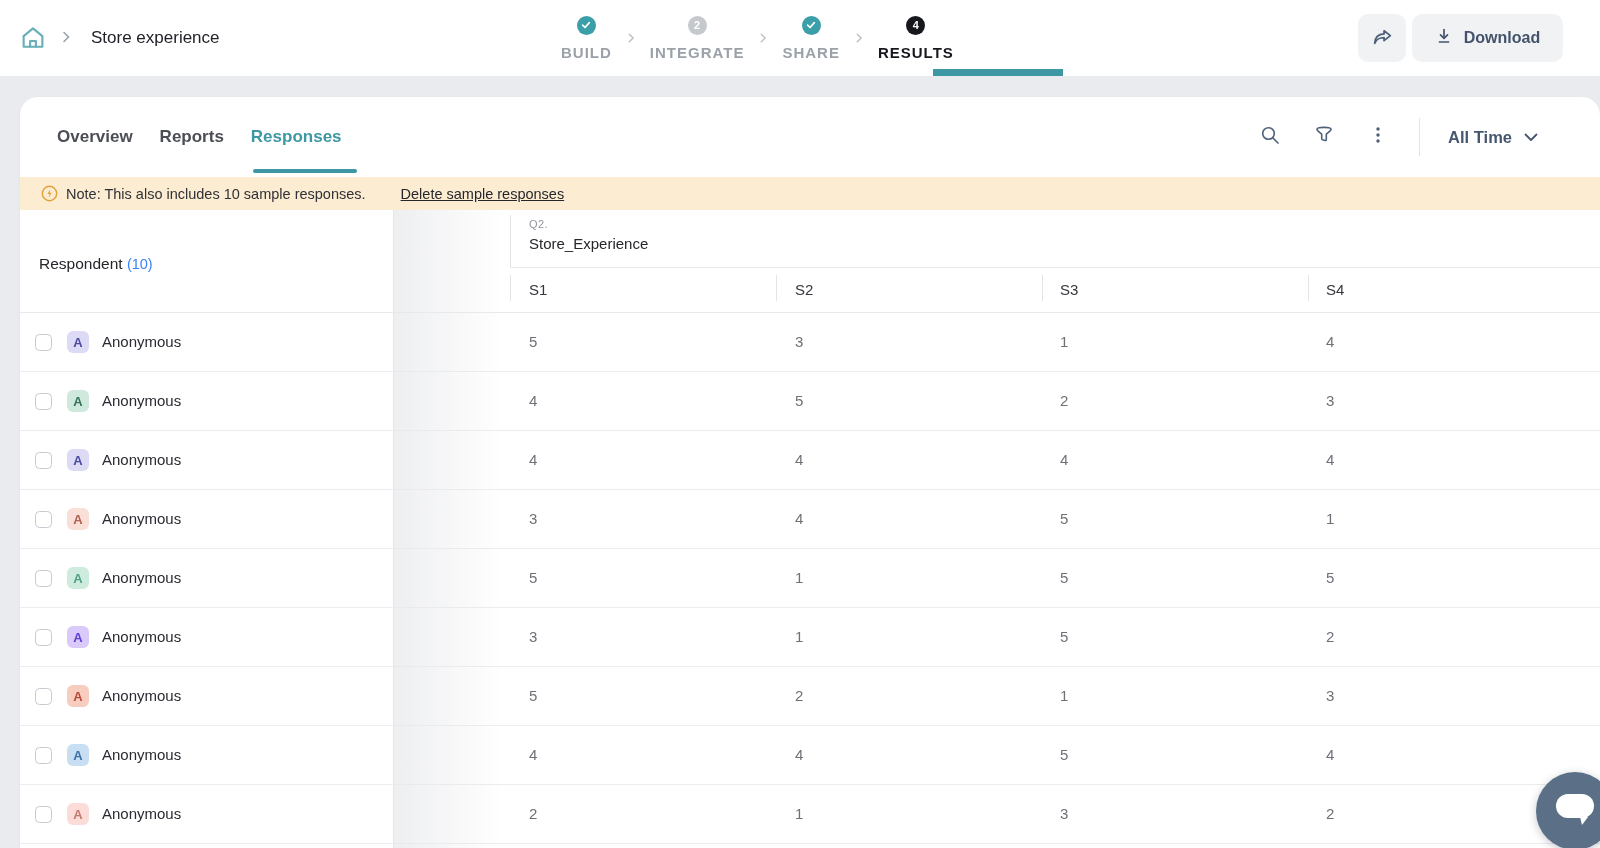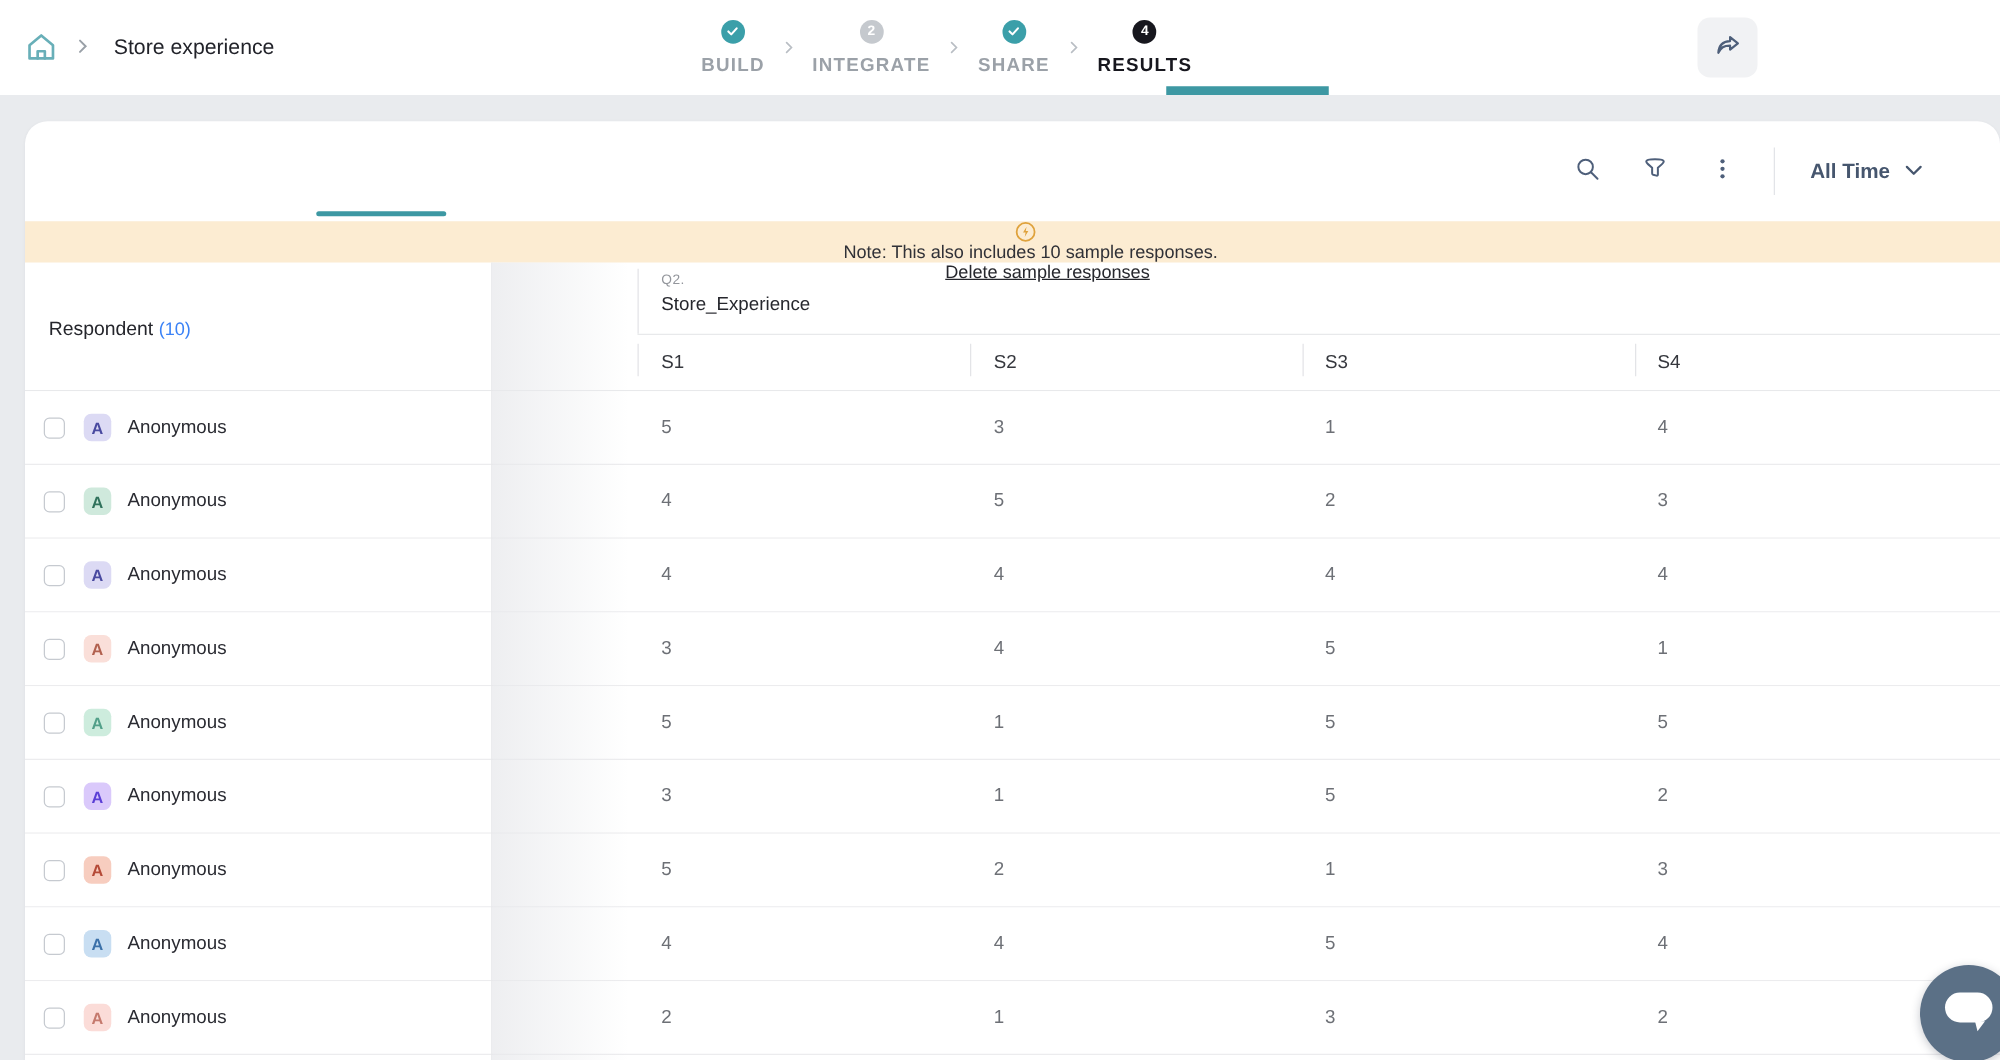--- a/index.html
+++ b/index.html
@@ -42,21 +42,21 @@
   .tab-underline { position:absolute; left:233px; top:72px; width:104px; height:4px; border-radius:2px;
     background:var(--accent-teal,#3d98a3); }
   .tab-controls { position:absolute; right:62px; top:0; height:80px; display:flex; align-items:center; gap:28px; }
   .icon-btn { width:26px; height:26px; display:flex; align-items:center; justify-content:center; cursor:pointer; }
   .v-divider { width:1px; height:38px; background:#e2e4e8; }
   .time-filter { display:flex; align-items:flex-start; gap:12px; cursor:pointer; }
   .time-filter-label { font-size:16.5px; font-weight:700; color:#46566e; }
 
   
   .banner { position:absolute; left:0; top:80px; width:100%; height:33px; background:var(--banner-bg,#fcecd2);
-    display:flex; align-items:center; padding-left:21px;flex-direction:column; }
+    display:flex; align-items:center; padding-left:21px; }
   .banner-text { font-size:14.5px; color:#303137; margin-left:8px; }
   .banner-link { font-size:14.5px; color:#26272d; margin-left:6px; text-decoration:underline; cursor:pointer; font-weight:500;padding-left:29px; }
 
   
   .respondent-label { position:absolute; left:19px; top:158px; font-size:15.5px; color:#25262c; font-weight:500; }
   .respondent-count { color:#3b82f6; font-weight:400; font-size:14.5px; }
   .qgroup-border { position:absolute; left:490px; top:118px; width:1px; height:52px; background:#e3e4e7; }
   .qcode { position:absolute; left:509px; top:121px; font-size:11px; color:#93969c; letter-spacing:.4px; }
   .qtitle { position:absolute; left:509px; top:138px; font-size:15px; color:#26272d; }
   .qheader-line { position:absolute; left:490px; right:0; top:170px; height:1px; background:#e8e9eb; }
@@ -147,25 +147,40 @@
   </div>
   <div class="results-underline"></div>
 
   <div class="share-btn">
     <span>
       <svg width="25" height="25" viewBox="0 0 24 24" fill="none" stroke="#4e5f7a" stroke-width="1.7" stroke-linecap="round" stroke-linejoin="round">
         <path d="M13.5 6.5 L19.5 11.2 L13.5 16 V13 C8.5 13 6.5 14.5 4.5 18.5 C4.8 12.5 8 9.8 13.5 9.5 Z"></path>
       </svg>
     </span>
   </div>
+  <div class="download-btn">
+    <span>
+      <svg width="18" height="18" viewBox="0 0 18 18" fill="none" stroke="#44536b" stroke-width="1.7" stroke-linecap="round" stroke-linejoin="round">
+        <path d="M9 2.5 v8.5"></path>
+          <path d="M5.5 7.8 L9 11.3 L12.5 7.8"></path>
+          <path d="M4.5 15 h9"></path>
+      </svg>
+    </span>
+    <span>Download</span>
+  </div>
 </div>
 
 <div class="card">
 
   <div class="tabbar">
+    <div class="tabs">
+      <div class="tab">Overview</div>
+      <div class="tab">Reports</div>
+      <div class="tab active">Responses</div>
+    </div>
     <div class="tab-underline"></div>
 
     <div class="tab-controls">
       <div class="icon-btn">
         <span>
           <svg width="22" height="22" viewBox="0 0 22 22" fill="none" stroke="#4e5f7a" stroke-width="1.6" stroke-linecap="round">
             <circle cx="9.5" cy="9.5" r="5.8"></circle>
               <path d="M14 14 L19 19"></path>
           </svg>
         </span>

